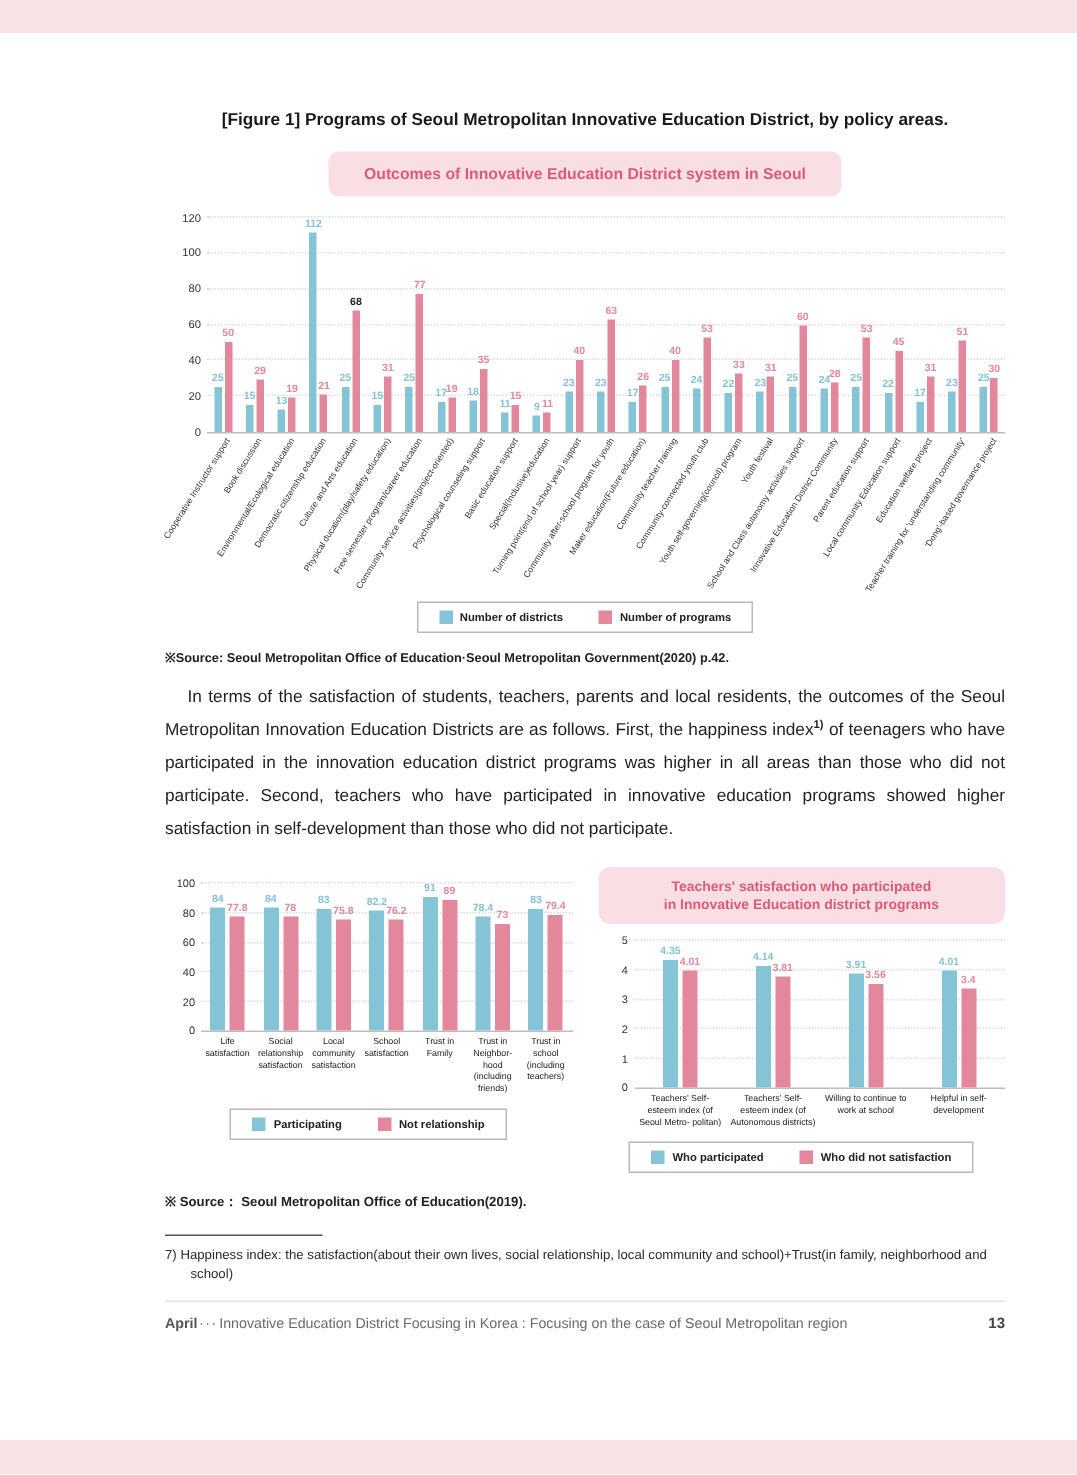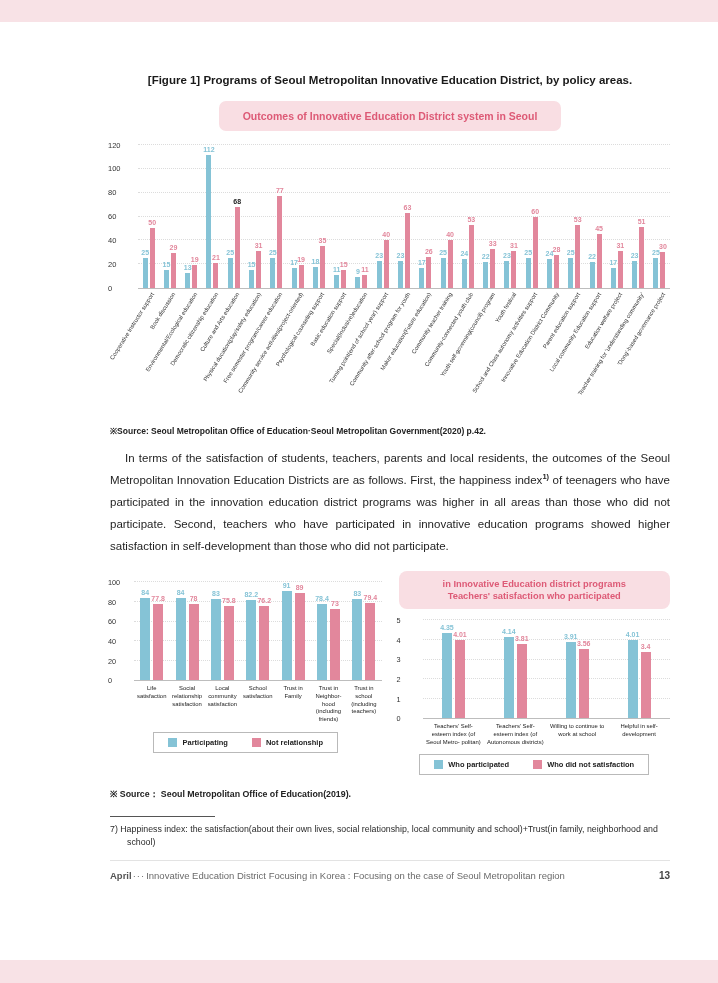--- a/index.html
+++ b/index.html
@@ -14,21 +14,21 @@
   .figure-title { margin-top:52px; text-align:center; font-size:11.5px; color:#1a1a1a; font-weight:700; }
   .figure-title .prefix { font-weight:800; }
 
   .banner { background:#f9dee3; border-radius:7px; color:#dd5a76; font-weight:700; text-align:center; }
   .main-banner { width:342px; margin:15px auto 0; padding:9px 6px; font-size:10.5px; }
 
   
   .chart { position:relative; }
   .plot { position:relative; border-bottom:1px solid #bdbdbd; margin-left:28px; }
   .gridline { position:absolute; left:0; right:0; height:0; border-top:1px dotted #dcdcdc; }
-  .ytick { position:absolute; left:-30px; width:26px; font-size:7.5px; color:#333;
+  .ytick { position:absolute; left:-30px; width:26px; text-align:right; font-size:7.5px; color:#333;
            transform:translateY(50%); line-height:1; }
   .groups { position:absolute; left:0; right:0; top:0; bottom:0; display:flex; align-items:flex-end; }
   .group { flex:1; height:100%; display:flex; align-items:flex-end; justify-content:center; gap:2px; }
   .bar { position:relative; width:5px; }
   .val { position:absolute; top:-9px; left:50%; transform:translateX(-50%); font-size:7px; font-weight:700;
          white-space:nowrap; line-height:1; }
   .cats { display:flex; margin-left:28px; }
   .cat { flex:1; position:relative; }
 
   
@@ -380,20 +380,30 @@
           <div class="cat">
             <span>Education welfare project</span>
           </div>
           <div class="cat">
             <span>Teacher training for 'understanding community'</span>
           </div>
           <div class="cat">
             <span>'Dong'-based governance project</span>
           </div>
         </div>
+      <div class="legend" id="legend-main">
+          <span class="legend-item">
+            <span class="swatch" style="background: rgb(133, 195, 214);"></span>
+            <span>Number of districts</span>
+          </span>
+          <span class="legend-item">
+            <span class="swatch" style="background: rgb(226, 135, 156);"></span>
+            <span>Number of programs</span>
+          </span>
+        </div>
     </div>
 
     <div class="source-note">※Source: Seoul Metropolitan Office of Education·Seoul Metropolitan Government(2020) p.42.</div>
 
     <p class="body-text"><span>In terms of the satisfaction of students, teachers, parents and local residents, the outcomes of the Seoul Metropolitan Innovation Education Districts are as follows. First, the happiness index</span><sup>1)</sup><span> of teenagers who have participated in the innovation education district programs was higher in all areas than those who did not participate. Second, teachers who have participated in innovative education programs showed higher satisfaction in self-development than those who did not participate.</span></p>
 
     <div class="panels">
 
       <div class="panel">
         <div class="chart">
@@ -489,22 +499,22 @@
               <span class="legend-item">
                 <span class="swatch" style="background: rgb(226, 135, 156);"></span>
                 <span>Not relationship</span>
               </span>
             </div>
         </div>
       </div>
 
       <div class="panel">
         <div class="banner panel-banner">
+          <span>Teachers' satisfaction who participated</span>
           <span>in Innovative Education district programs</span>
-          <span>Teachers' satisfaction who participated</span>
         </div>
         <div class="chart">
           <div class="plot">
             <div class="gridlines">
                 <div class="gridline" style="bottom: 20%;"></div>
                 <div class="gridline" style="bottom: 40%;"></div>
                 <div class="gridline" style="bottom: 60%;"></div>
                 <div class="gridline" style="bottom: 80%;"></div>
                 <div class="gridline" style="bottom: 100%;"></div>
               </div>

